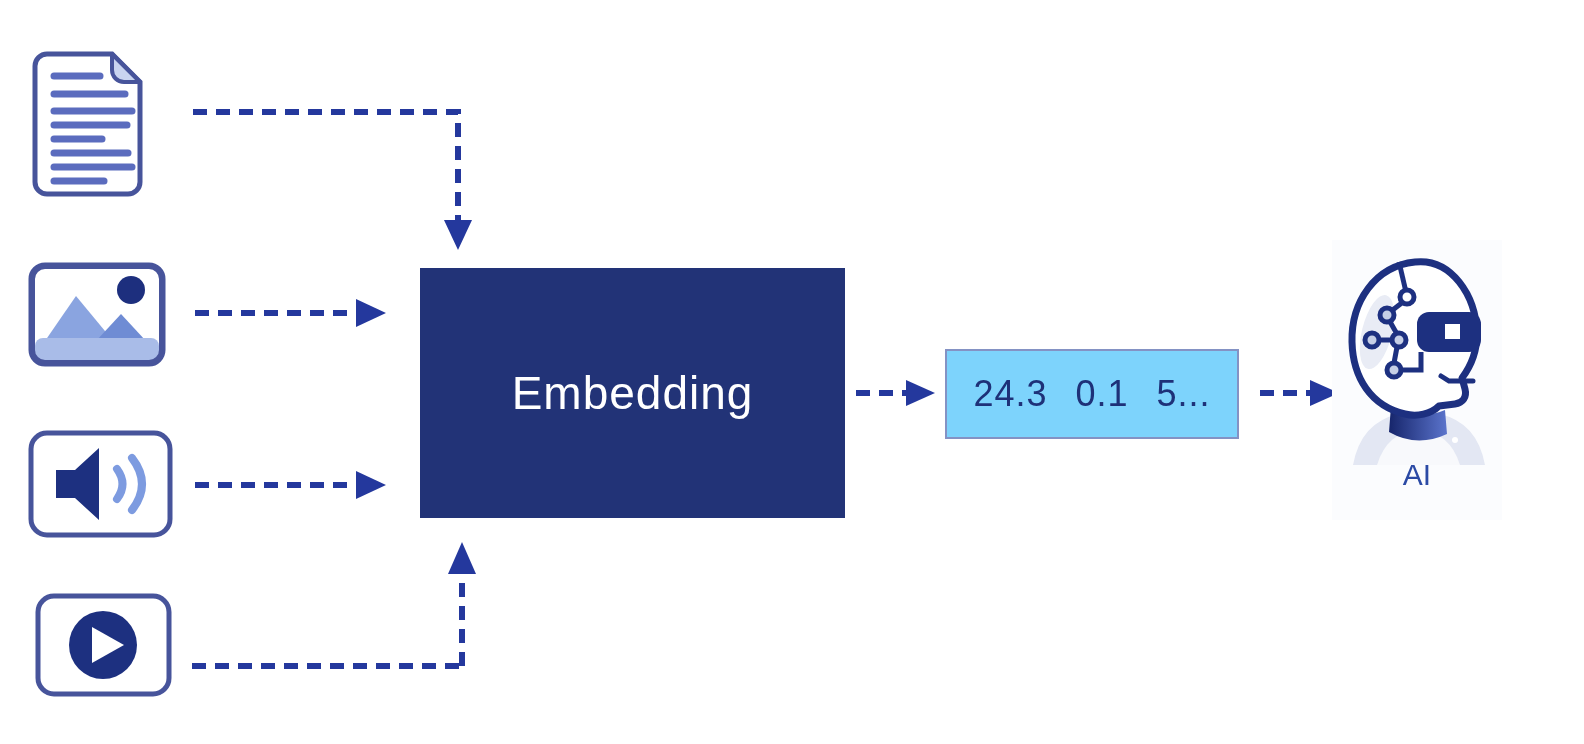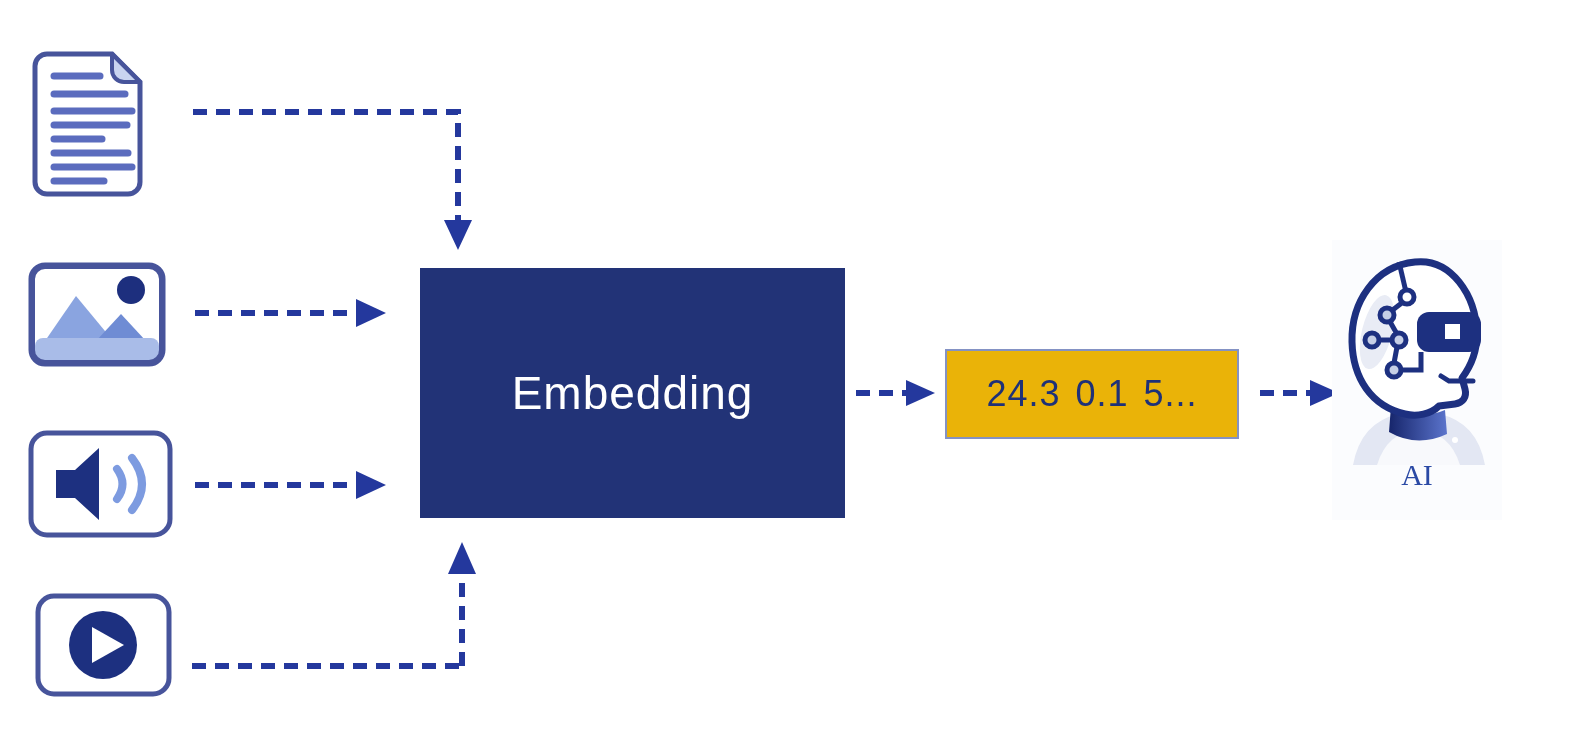--- a/index.html
+++ b/index.html
@@ -49,39 +49,38 @@
     font-size: 46px;
     letter-spacing: 1px;
     line-height: 1;
   }
 
   
   .vector-box {
     position: absolute;
     left: 945px; top: 349px;
     width: 294px; height: 90px;
-    background: #eab308;
+    background: #7dd3fc;
     border: 2px solid #8492c4;
     box-sizing: border-box;
     display: flex;
     align-items: center;
     justify-content: center;
-    gap: 15px;
+    gap: 28px;
     color: #1e3178;
     font-size: 36px;
     letter-spacing: 1px;
   }
 
   
   .ai-block {
     position: absolute;
     left: 1332px; top: 240px;
     width: 170px; height: 280px;
     background: #fbfcfe;
-    font-family: Liberation Serif, serif;
   }
   .ai-robot { position: absolute; left: 0px; top: 10px; }
   .ai-label {
     position: absolute;
     left: 0; right: 0;
     top: 218px;
     text-align: center;
     color: #2b4aa5;
     font-size: 30px;
   }

